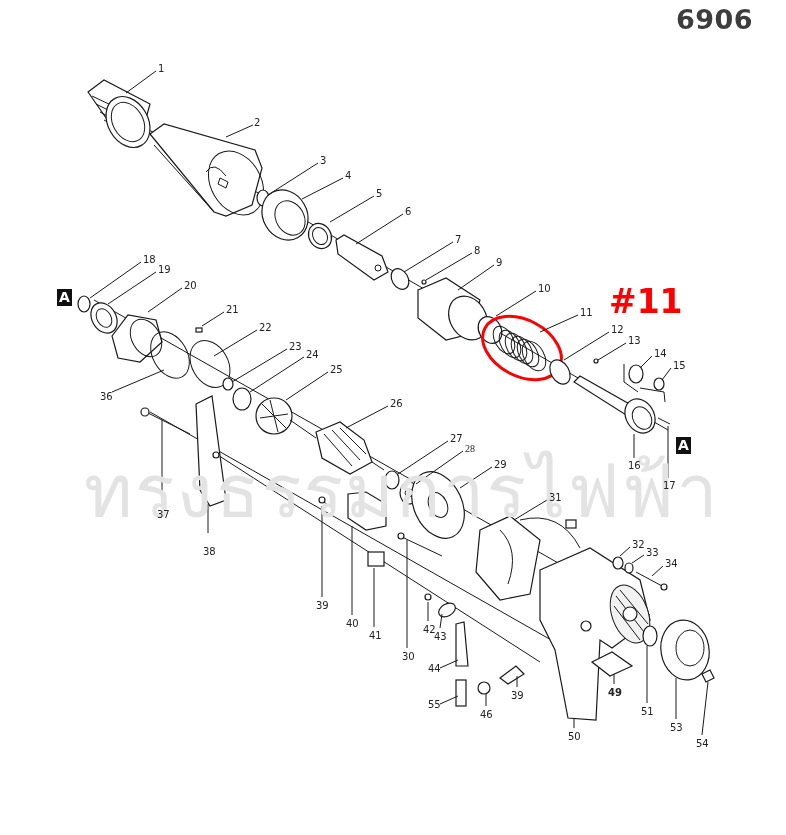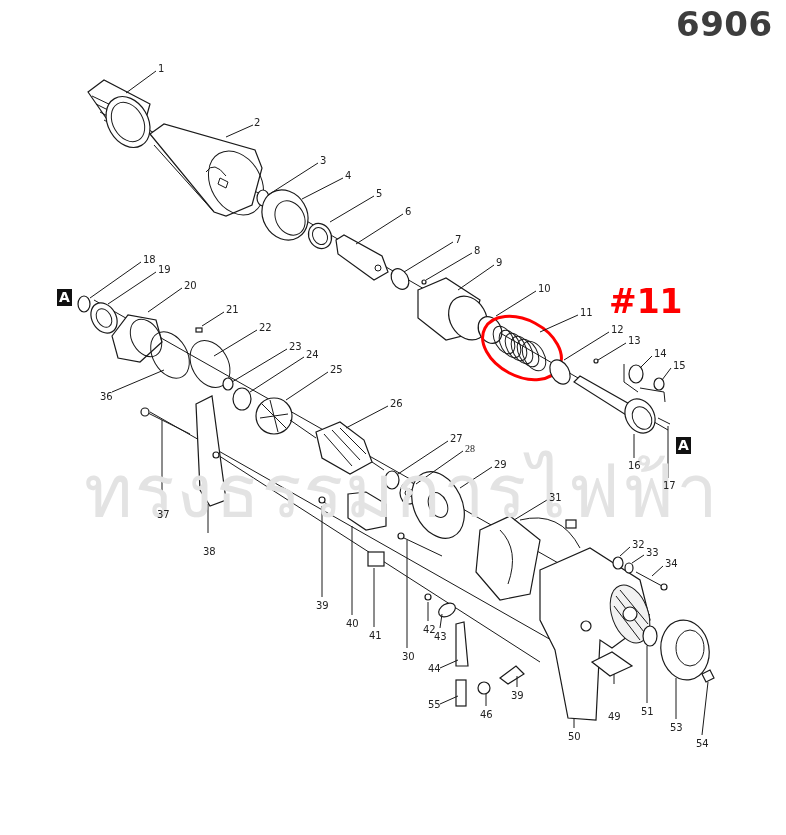--- a/index.html
+++ b/index.html
@@ -1,18 +1,18 @@
 <!DOCTYPE html>
 <html><head>
 <meta charset="utf-8">
 <style>
   html,body{margin:0;padding:0;background:#ffffff;}
   body{width:786px;height:835px;position:relative;overflow:hidden;font-family:"DejaVu Sans","Liberation Sans",sans-serif;}
   #diagram{position:absolute;left:0;top:0;width:786px;height:835px;}
-  .model-title{position:absolute;left:676px;top:4px;font-family:"DejaVu Sans",sans-serif;font-weight:bold;font-size:34px;color:#3d3d3d;letter-spacing:0.5px;}
+  .model-title{position:absolute;left:676px;top:4px;font-family:"DejaVu Sans",sans-serif;font-weight:bold;font-size:27px;color:#3d3d3d;letter-spacing:0.5px;}
   .highlight-tag{position:absolute;left:601px;top:282px;font-family:"DejaVu Sans",sans-serif;font-weight:bold;font-size:33px;color:#ff0000;margin-left:8px;}
   .watermark{position:absolute;left:84px;top:432px;font-family:"DejaVu Sans",sans-serif;font-size:74px;color:#e3e3e3;white-space:nowrap;letter-spacing:2px;pointer-events:none;}
   .plabel{position:absolute;font-family:"DejaVu Sans",sans-serif;font-size:10px;color:#222;line-height:10px;}
   .marker-a{position:absolute;width:15px;height:17px;background:#111;color:#fff;font-family:"DejaVu Sans",sans-serif;font-size:14px;line-height:17px;text-align:center;font-weight:bold;}
   svg .ln{stroke:#1a1a1a;stroke-width:1;fill:none;}
   svg .pt{stroke:#1a1a1a;stroke-width:1.2;fill:#fff;}
   svg .pg{stroke:#1a1a1a;stroke-width:1;fill:#f2f2f2;}
 </style>
 </head>
 <body>
@@ -274,19 +274,19 @@
     <div class="plabel" style="left: 157px; top: 510px;">37</div>
     <div class="plabel" style="left: 203px; top: 547px;">38</div>
     <div class="plabel" style="left: 316px; top: 601px;">39</div>
     <div class="plabel" style="left: 346px; top: 619px;">40</div>
     <div class="plabel" style="left: 369px; top: 631px;">41</div>
     <div class="plabel" style="left: 423px; top: 625px;">42</div>
     <div class="plabel" style="left: 434px; top: 632px;">43</div>
     <div class="plabel" style="left: 428px; top: 664px;">44</div>
     <div class="plabel" style="left: 480px; top: 710px;">46</div>
     <div class="plabel" style="left: 511px; top: 691px;">39</div>
-    <div class="plabel" style="left: 608px; top: 712px;">49</div>
+    <div class="plabel" style="left: 608px; top: 688px; font-weight: bold;">49</div>
     <div class="plabel" style="left: 568px; top: 732px;">50</div>
     <div class="plabel" style="left: 641px; top: 707px;">51</div>
     <div class="plabel" style="left: 670px; top: 723px;">53</div>
     <div class="plabel" style="left: 696px; top: 739px;">54</div>
     <div class="plabel" style="left: 428px; top: 700px;">55</div>
   </div>
 
 </body></html>

